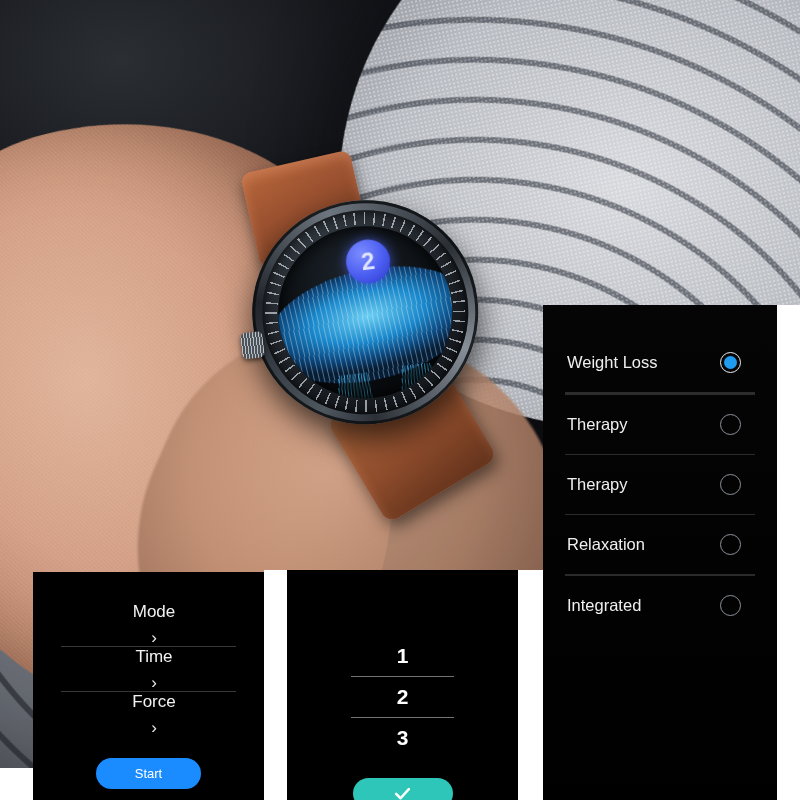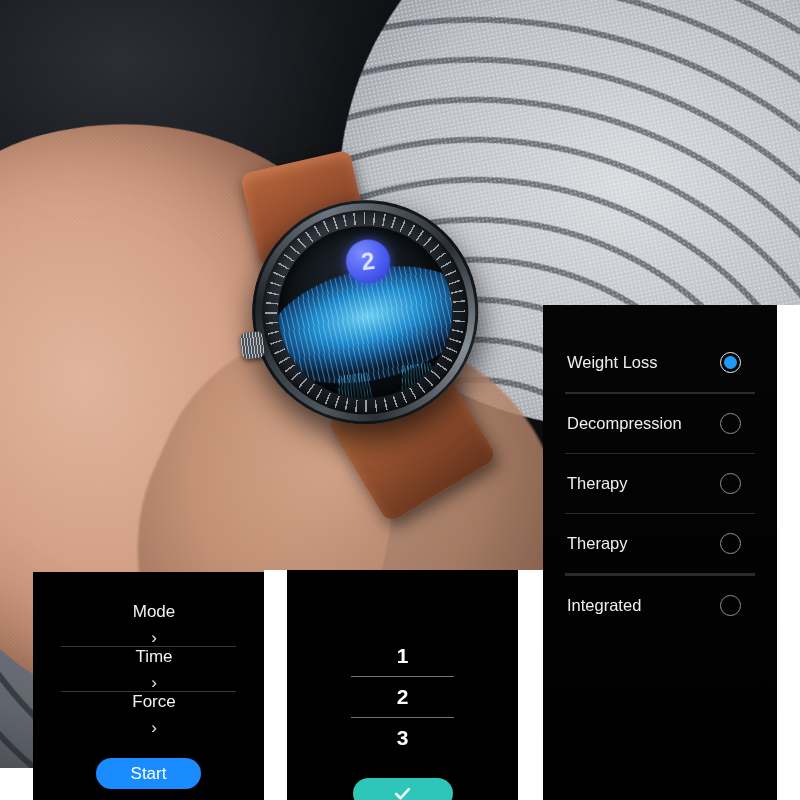--- a/index.html
+++ b/index.html
@@ -123,21 +123,21 @@
     background:linear-gradient(180deg,#050506 0%,#000 100%);}
 
   .row{display:flex;align-items:center;justify-content:space-between;
     padding:0 34px 0 45px;color:#f2f2f2;font-size:17px;font-weight:400;flex-direction:column;}
   .panel-left .row{height:44px;}
   .divider{height:1px;background:rgba(255,255,255,.22);margin:0 28px;}
   .chev{color:#e8e8e8;font-size:17px;line-height:1;}
 
   .start-wrap{display:flex;justify-content:center;margin-top:22px;}
   .start-btn{width:105px;height:31px;border-radius:16px;background:#1a8cff;border:none;
-    color:#fff;font-size:17px;font-family:inherit;display:flex;align-items:center;
+    color:#fff;font-size:13px;font-family:inherit;display:flex;align-items:center;
     justify-content:center;cursor:pointer;}
 
   .num-list{padding-top:66px;}
   .num{height:40px;display:flex;align-items:center;justify-content:center;
     color:#fff;font-size:21px;font-weight:600;}
   .num-div{height:1px;background:rgba(255,255,255,.45);margin:0 64px;}
   .check-wrap{display:flex;justify-content:center;margin-top:20px;}
   .check-btn{width:100px;height:31px;border-radius:16px;background:#2ec6b8;border:none;
     display:flex;align-items:center;justify-content:center;cursor:pointer;}
   .check-btn svg{width:19px;height:19px;}
@@ -234,35 +234,35 @@
   </div>
 
   <div class="panel panel-right">
     <div style="padding-top:28px;">
       <div class="opt">
         <span class="opt-label">Weight Loss</span>
         <span class="radio on"></span>
       </div>
       <div class="opt-div"></div>
       <div class="opt-div"></div>
-      <div class="opt">
-        <span class="opt-label">Decompression</span>
-        <span class="radio"></span>
-      </div>
       <div class="opt-div"></div>
       <div class="opt">
         <span class="opt-label">Therapy</span>
         <span class="radio"></span>
       </div>
       <div class="opt-div"></div>
       <div class="opt">
         <span class="opt-label">Therapy</span>
         <span class="radio"></span>
       </div>
       <div class="opt-div"></div>
+      <div class="opt">
+        <span class="opt-label">Relaxation</span>
+        <span class="radio"></span>
+      </div>
       <div class="opt-div"></div>
       <div class="opt-div"></div>
       <div class="opt">
         <span class="opt-label">Integrated</span>
         <span class="radio"></span>
       </div>
 
     </div>
   </div>
 

